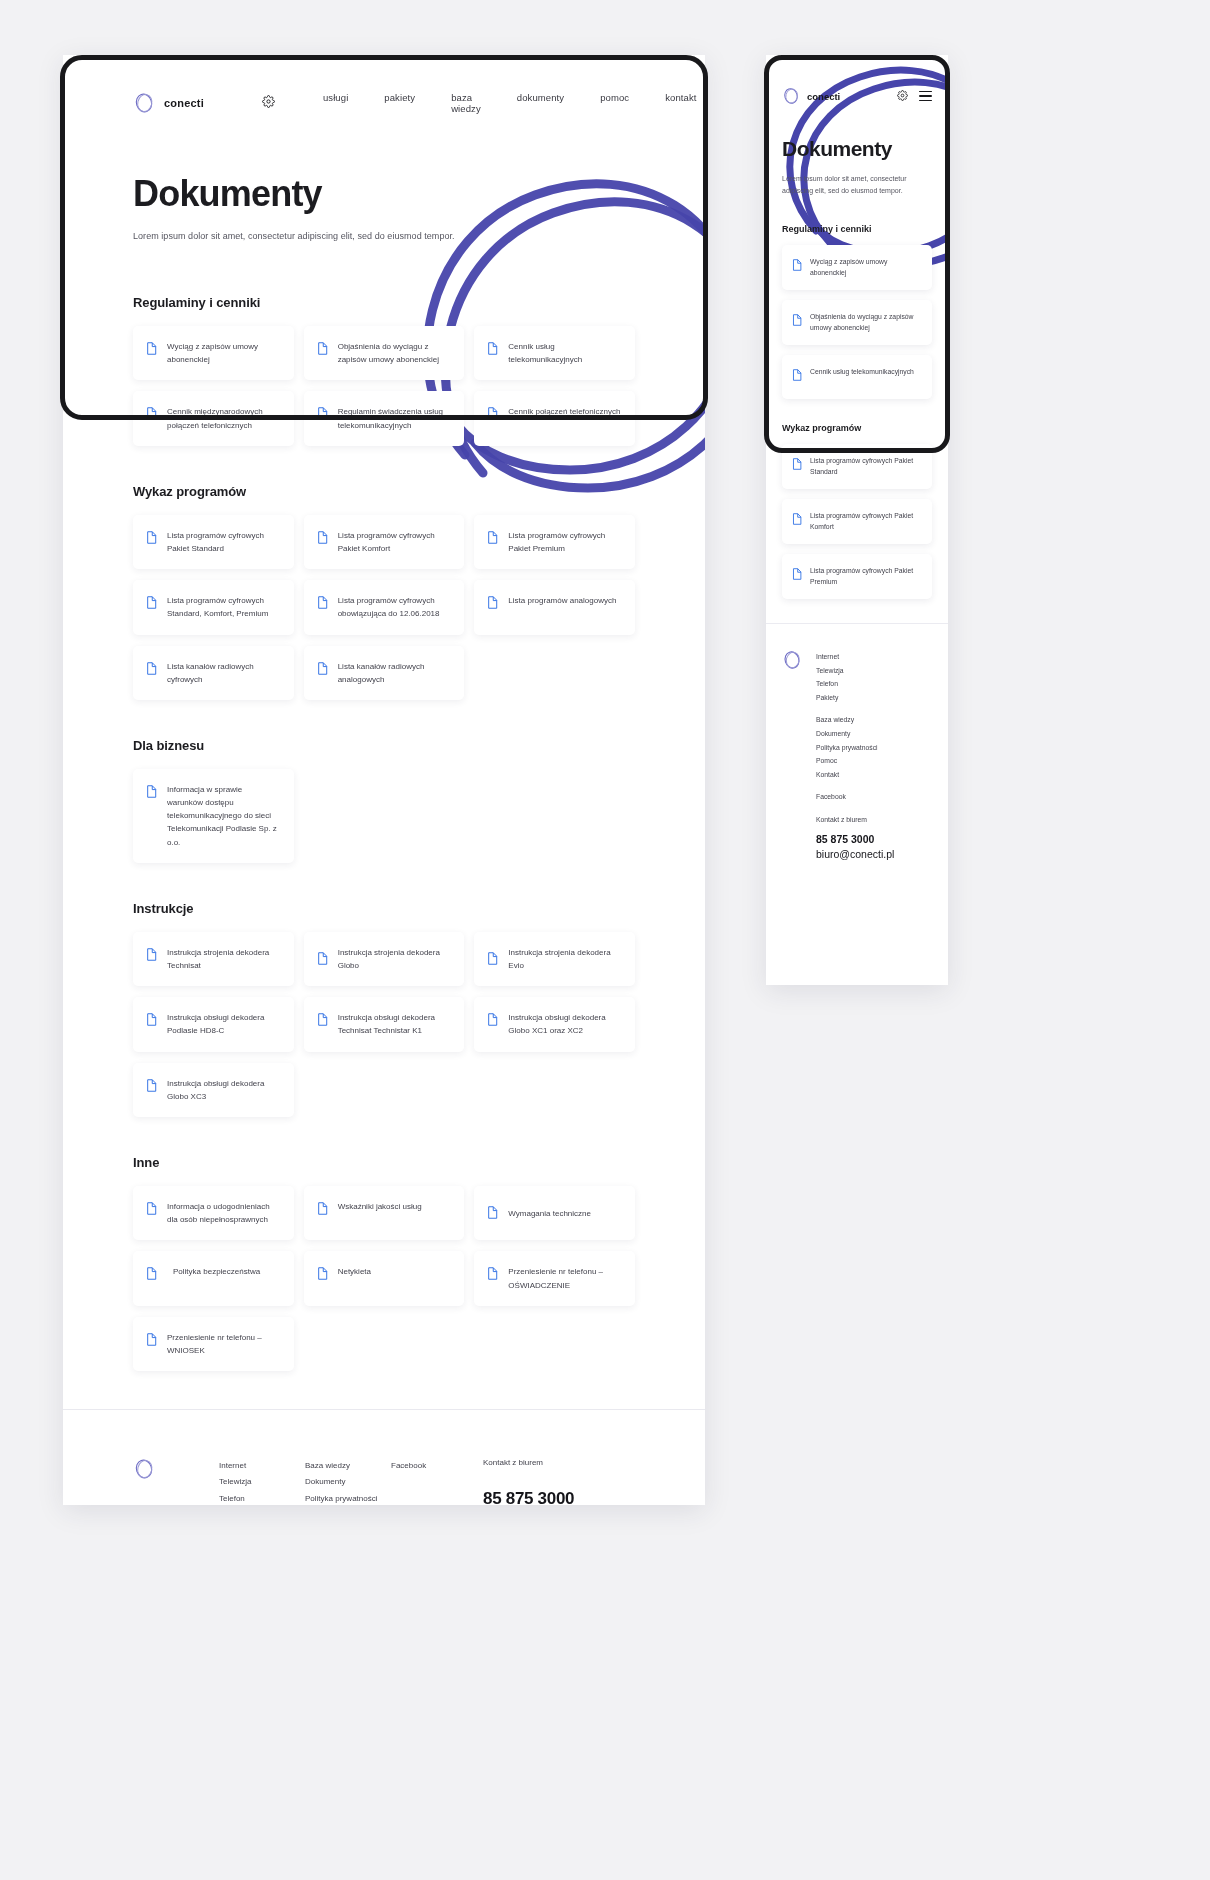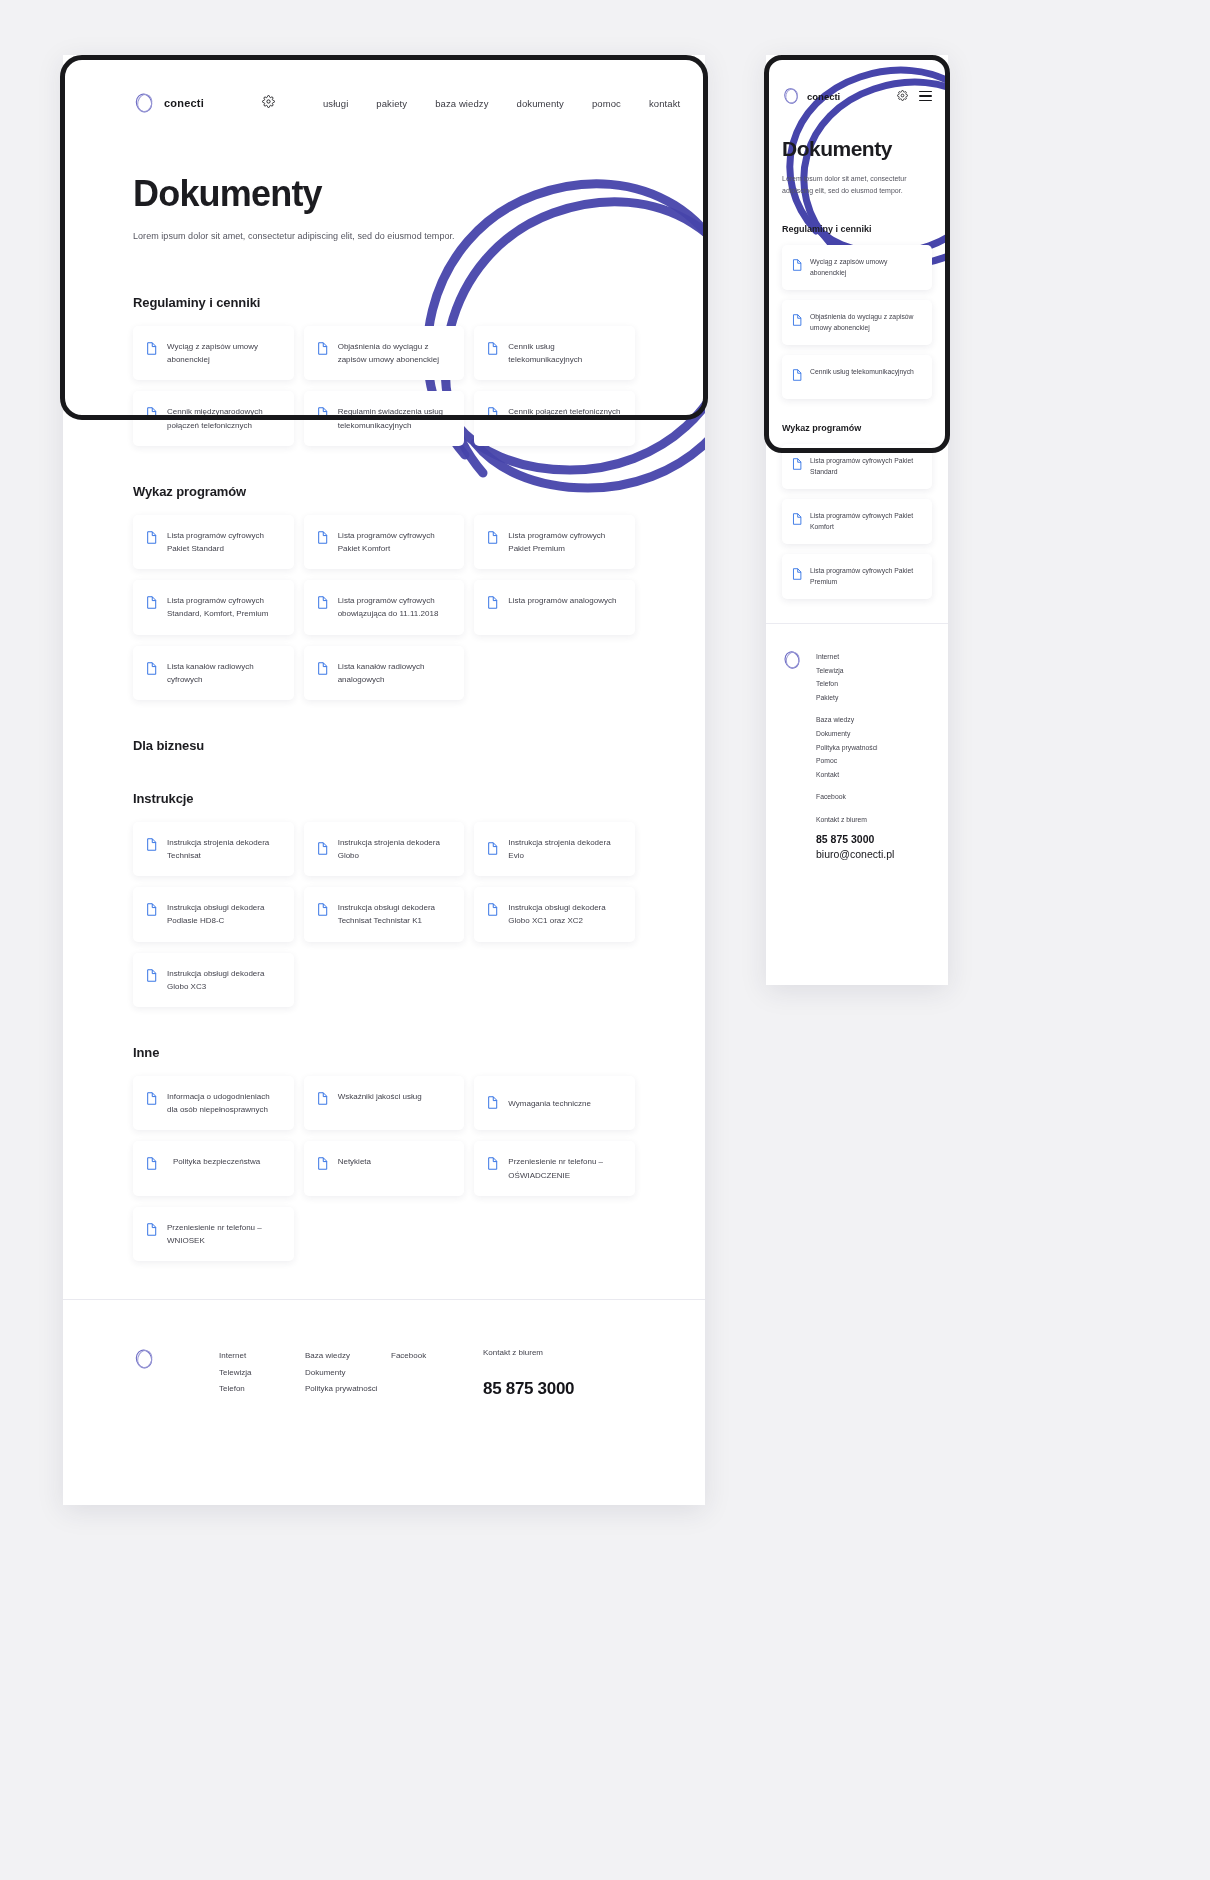--- a/index.html
+++ b/index.html
@@ -29,21 +29,21 @@
   .nav {
     position: relative; z-index: 5;
     display: flex; align-items: center;
     padding: 26px 24px 0 70px;
     height: 70px;
   }
   .brand { display: flex; align-items: center; gap: 9px; }
   .brand-mark { width: 22px; height: 22px; position: relative; }
   .brand-name { font-size: 11px; font-weight: 700; color: #18181b; letter-spacing: .2px; }
   .gear-wrap { margin-left: 58px; display: flex; align-items: center; }
-  .nav-links { display: flex; gap: 28px; margin-left: 48px; }
+  .nav-links { display: flex; gap: 36px; margin-left: 48px; }
   .nav-links a { font-size: 9.5px; color: #3a3a42; text-decoration: none; letter-spacing: .1px; }
 
   
   .hero { position: relative; z-index: 4; padding: 48px 70px 0 70px; }
   .hero h1 { font-size: 36px; font-weight: 700; color: #1c1c20; letter-spacing: -.8px; }
   .hero p { margin-top: 16px; font-size: 9px; color: #55555f; letter-spacing: .05px; }
 
   
   .sections { position: relative; z-index: 4; padding: 54px 70px 0 70px; }
   .section { margin-bottom: 38px; }
@@ -255,21 +255,21 @@
                     <path d="M2 1h6l4.5 4.5V16H2z"></path>
                     <path d="M8 1v5h4.5"></path>
                   </svg></span>
                 <span class="label">Lista programów cyfrowych Standard, Komfort, Premium</span>
               </a>
               <a class="doc-card" href="#" style="text-decoration: none;">
                 <span class="file-ic"><svg width="11" height="13" viewBox="0 0 14 17" fill="none" stroke="#2f6fe4" stroke-width="1.25" stroke-linejoin="round">
                     <path d="M2 1h6l4.5 4.5V16H2z"></path>
                     <path d="M8 1v5h4.5"></path>
                   </svg></span>
-                <span class="label">Lista programów cyfrowych obowiązująca do 11.11.2018</span>
+                <span class="label">Lista programów cyfrowych obowiązująca do 12.06.2018</span>
               </a>
               <a class="doc-card" href="#" style="text-decoration: none;">
                 <span class="file-ic"><svg width="11" height="13" viewBox="0 0 14 17" fill="none" stroke="#2f6fe4" stroke-width="1.25" stroke-linejoin="round">
                     <path d="M2 1h6l4.5 4.5V16H2z"></path>
                     <path d="M8 1v5h4.5"></path>
                   </svg></span>
                 <span class="label">Lista programów analogowych</span>
               </a>
               <a class="doc-card" href="#" style="text-decoration: none;">
                 <span class="file-ic"><svg width="11" height="13" viewBox="0 0 14 17" fill="none" stroke="#2f6fe4" stroke-width="1.25" stroke-linejoin="round">
@@ -282,20 +282,29 @@
                 <span class="file-ic"><svg width="11" height="13" viewBox="0 0 14 17" fill="none" stroke="#2f6fe4" stroke-width="1.25" stroke-linejoin="round">
                     <path d="M2 1h6l4.5 4.5V16H2z"></path>
                     <path d="M8 1v5h4.5"></path>
                   </svg></span>
                 <span class="label">Lista kanałów radiowych analogowych</span>
               </a>
             </div>
           </div>
           <div class="section">
             <div class="section-title">Dla biznesu</div>
+            <div class="grid">
+              <a class="doc-card" href="#" style="text-decoration: none;">
+                <span class="file-ic"><svg width="11" height="13" viewBox="0 0 14 17" fill="none" stroke="#2f6fe4" stroke-width="1.25" stroke-linejoin="round">
+                    <path d="M2 1h6l4.5 4.5V16H2z"></path>
+                    <path d="M8 1v5h4.5"></path>
+                  </svg></span>
+                <span class="label">Informacja w sprawie warunków dostępu telekomunikacyjnego do sieci Telekomunikacji Podlasie Sp. z o.o.</span>
+              </a>
+            </div>
           </div>
           <div class="section">
             <div class="section-title">Instrukcje</div>
             <div class="grid">
               <a class="doc-card" href="#" style="text-decoration: none;">
                 <span class="file-ic"><svg width="11" height="13" viewBox="0 0 14 17" fill="none" stroke="#2f6fe4" stroke-width="1.25" stroke-linejoin="round">
                     <path d="M2 1h6l4.5 4.5V16H2z"></path>
                     <path d="M8 1v5h4.5"></path>
                   </svg></span>
                 <span class="label">Instrukcja strojenia dekodera Technisat</span>

